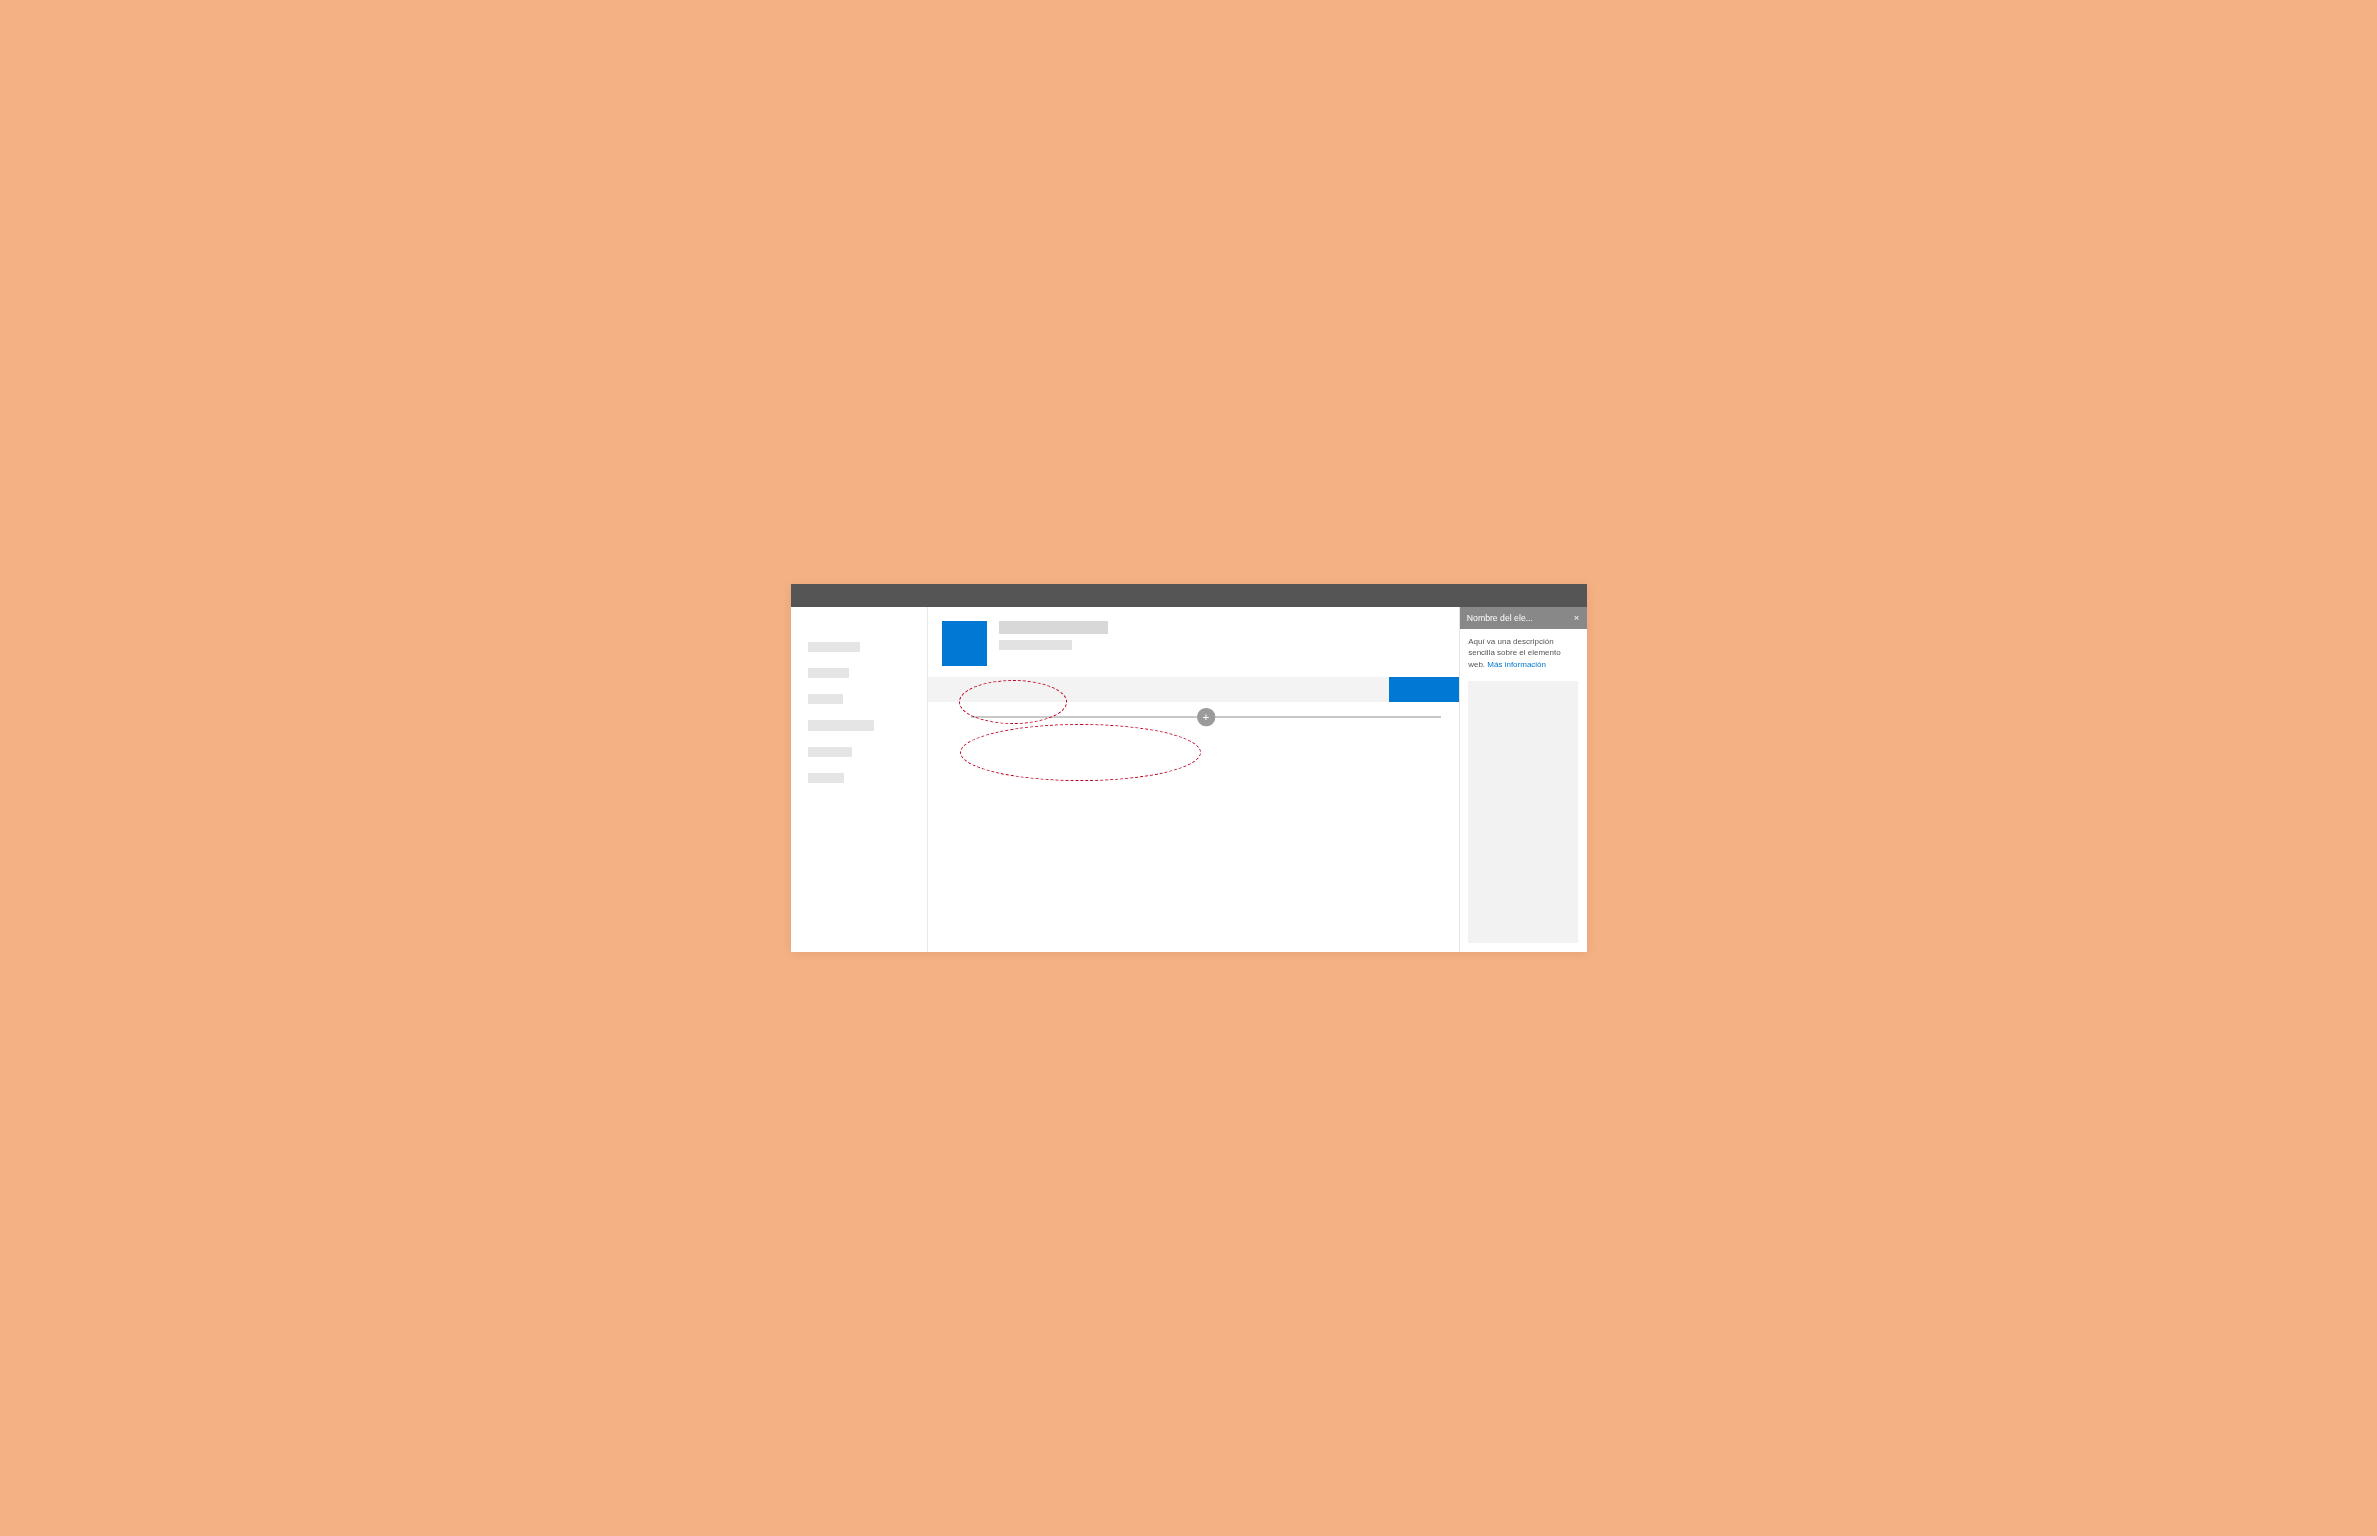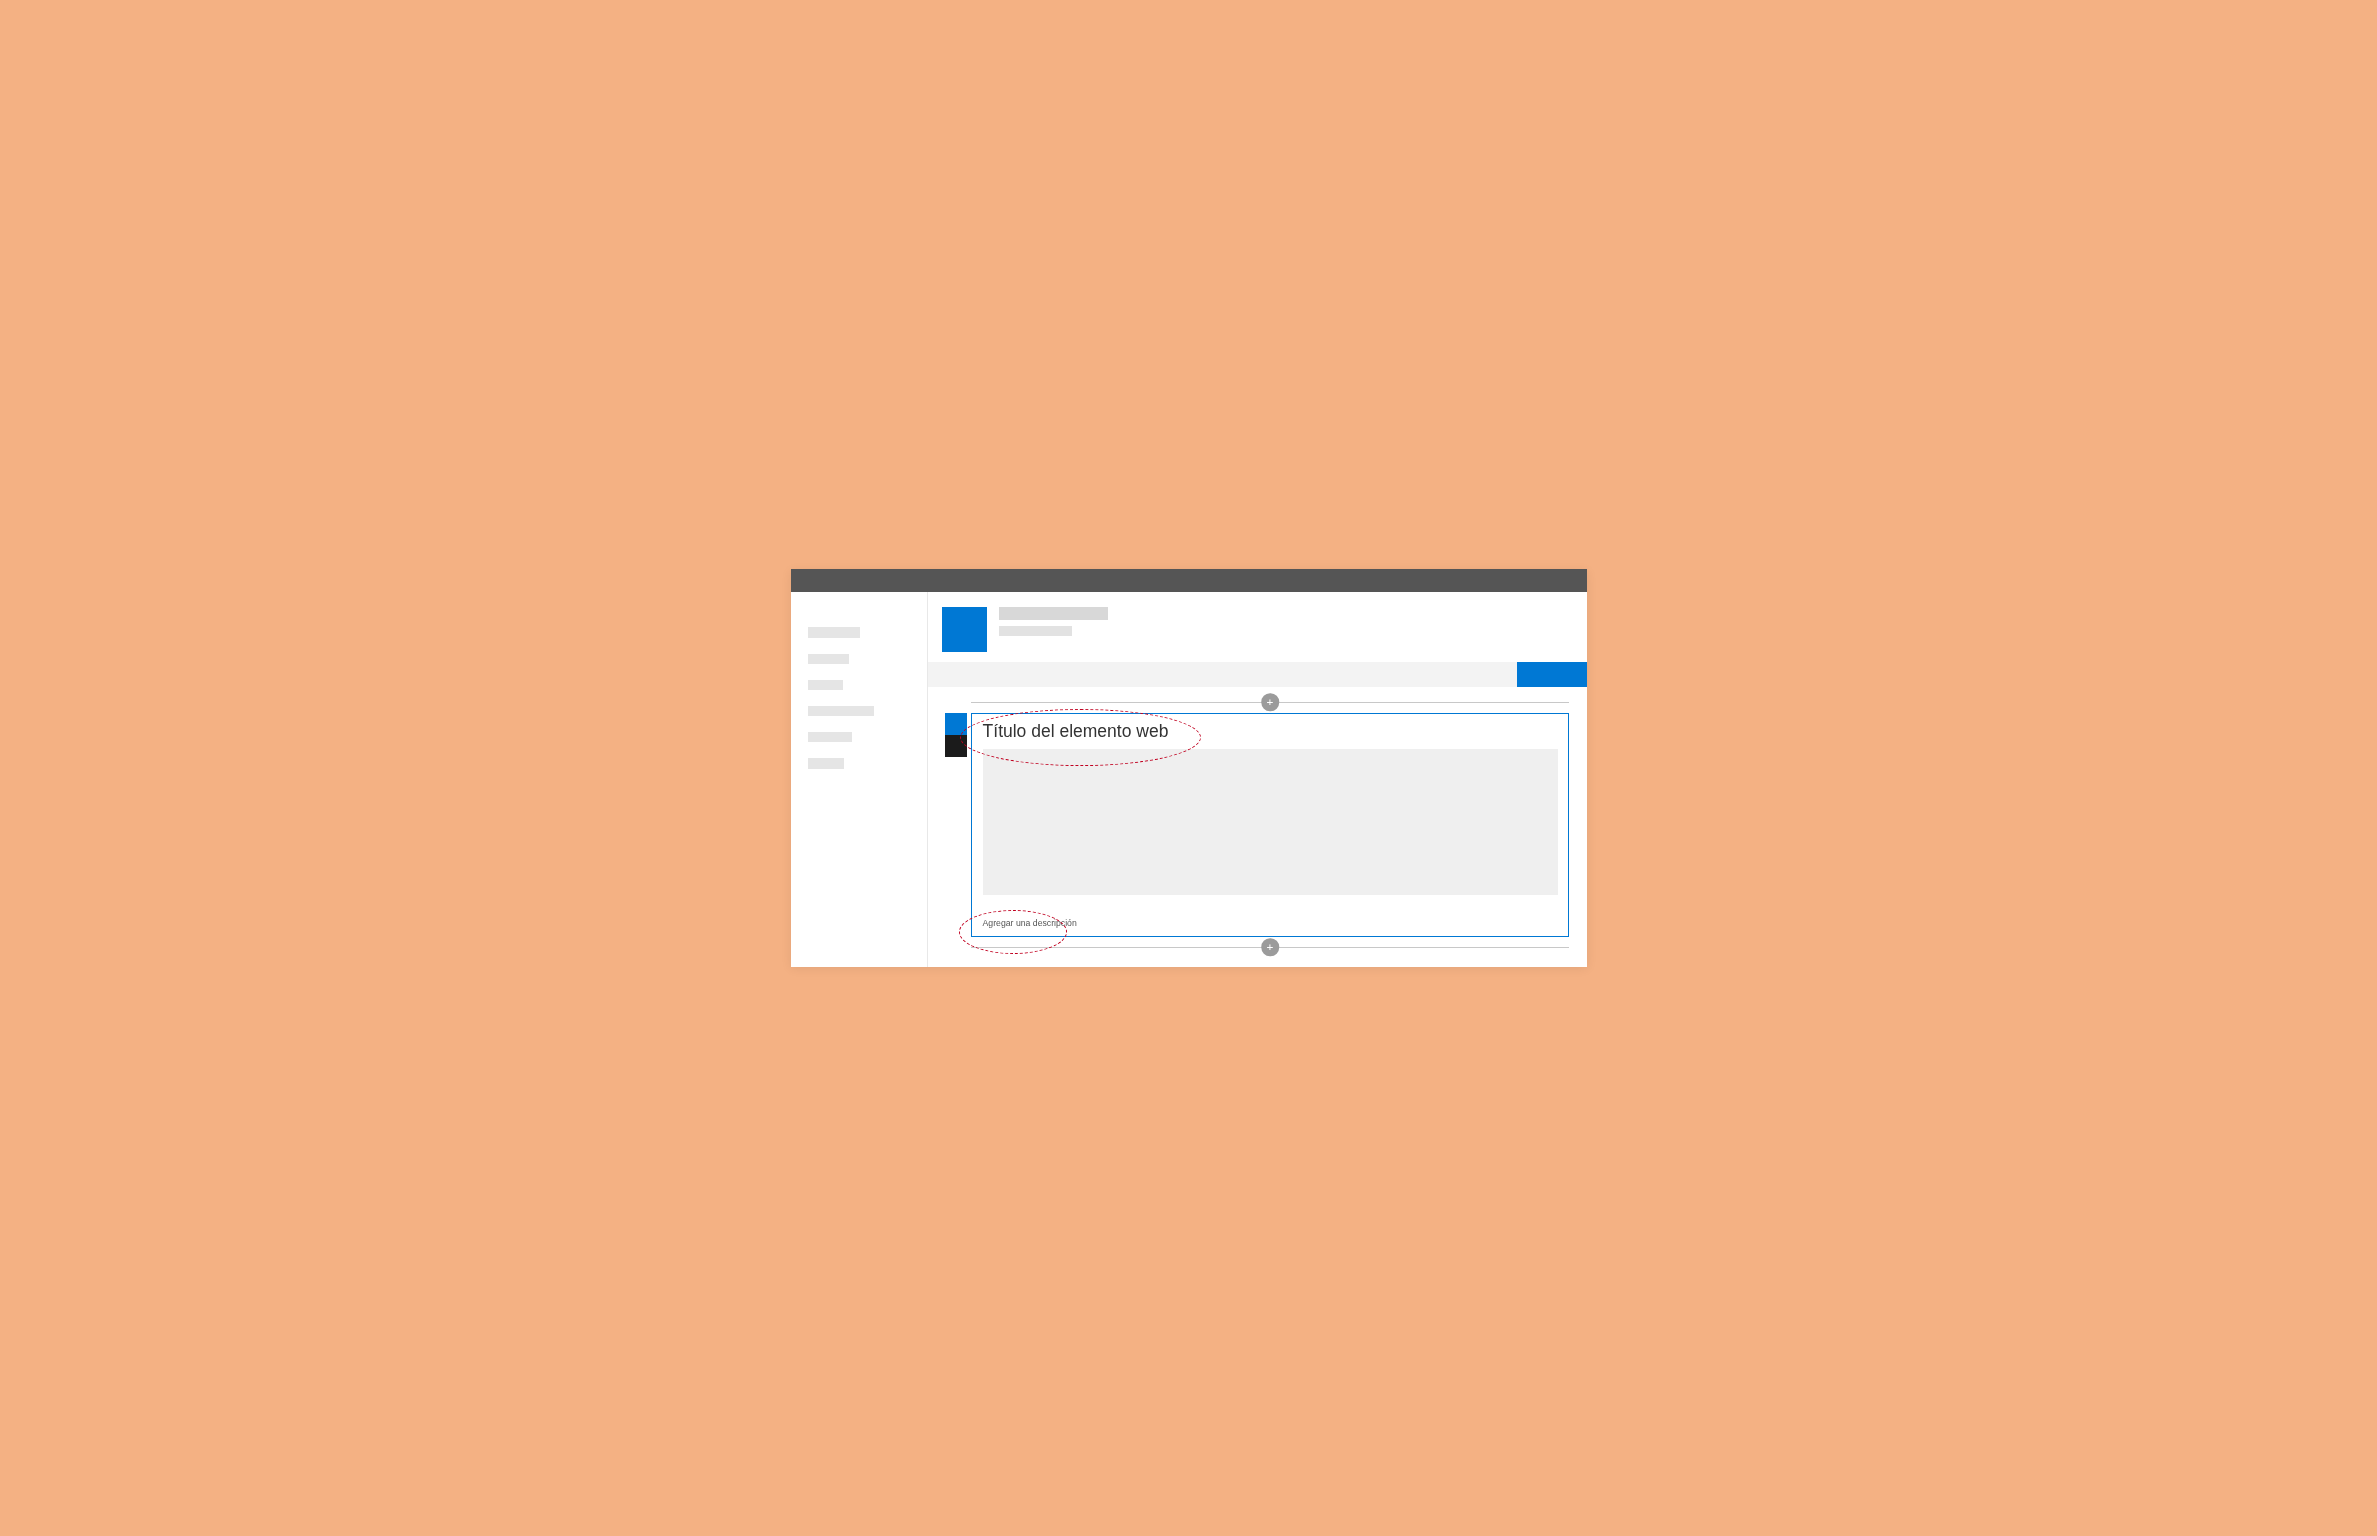--- a/index.html
+++ b/index.html
@@ -249,39 +249,38 @@
         <div class="accent"></div>
       </div>
 
       <div class="canvas">
         <div class="section-rule">
           <div class="add-btn">
             <span>+</span>
           </div>
         </div>
 
-        <div class="webpart-row">
-          <div class="toolbox">
-            <div class="tb edit"></div>
-            <div class="tb move"></div>
-          </div>
-          <div class="webpart" style="position:relative;">
-            <div class="wp-title">Título del elemento web</div>
-            <div class="wp-body"></div>
-            <div class="wp-desc">Agregar una descripción</div>
-          </div>
-        </div>
 
         <div class="section-rule">
           <div class="add-btn">
             <span>+</span>
           </div>
         </div>
 
         <div class="callout co1"></div>
         <div class="callout co2"></div>
       </div>
     </main>
 
+    <aside class="panel">
+      <div class="panel-header">
+        <span class="pt">Nombre del ele...</span>
+        <span class="close">×</span>
+      </div>
+      <div class="panel-body">
+        <span>Aquí va una descripción sencilla sobre el elemento web. </span><a href="#">Más información</a>
+      </div>
+      <div class="panel-ph"></div>
+    </aside>
 
   </div>
 </div>
 
 
 </body></html>

